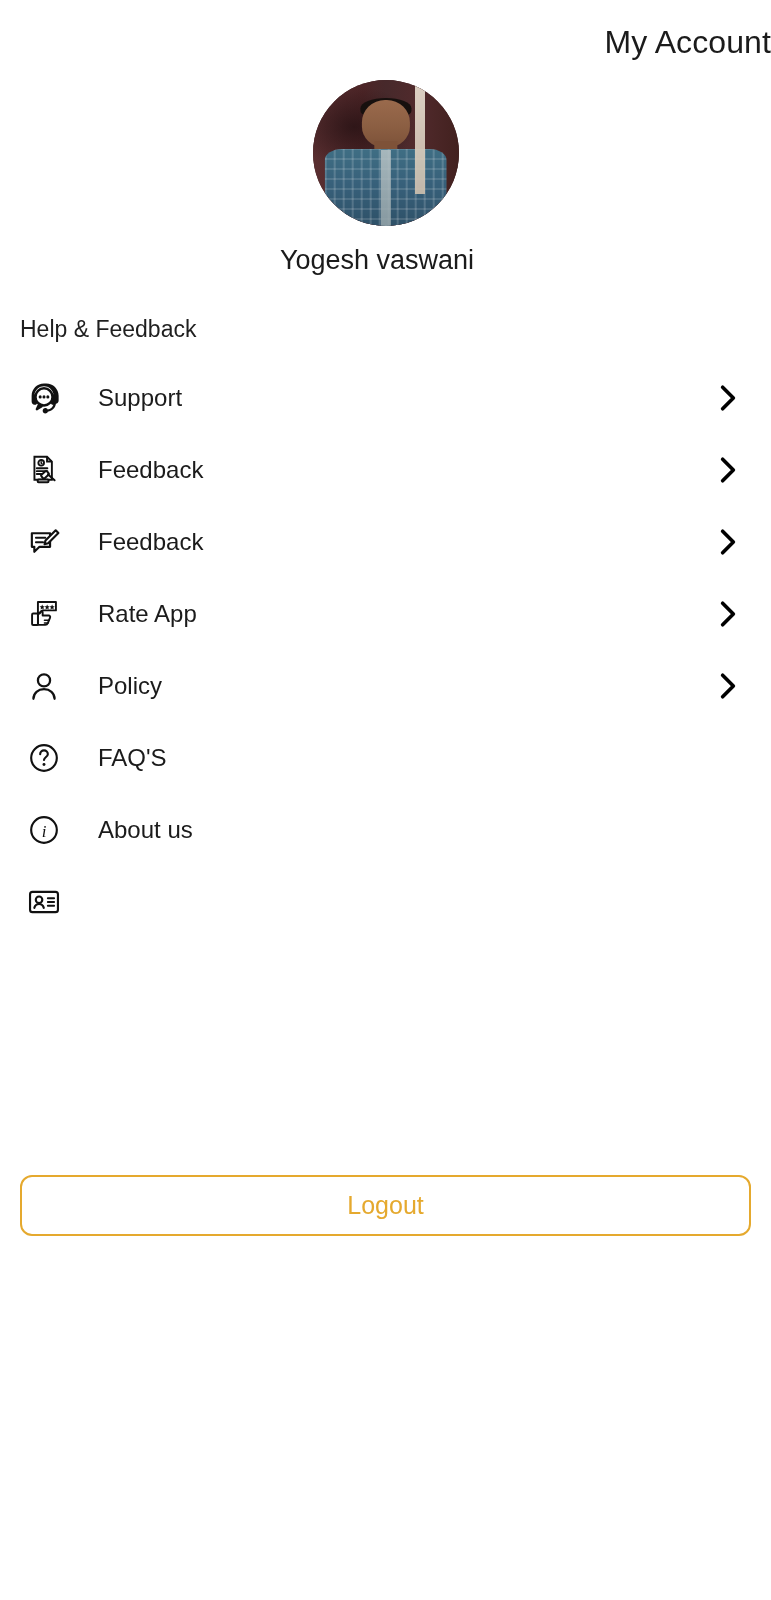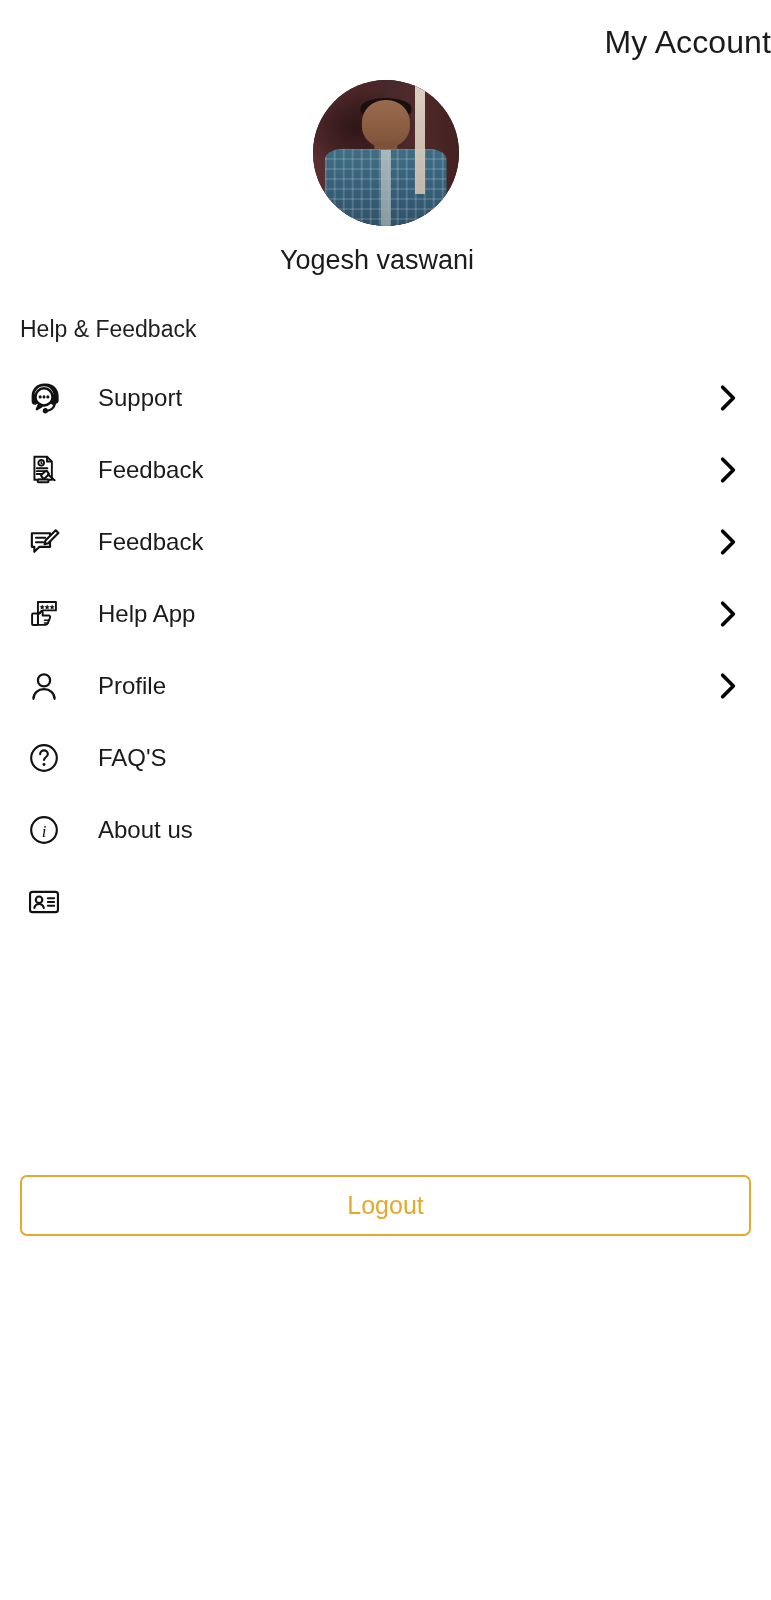--- a/index.html
+++ b/index.html
@@ -127,21 +127,21 @@
     color:#000;
   }
   .row-chevron.hidden { visibility:hidden; }
 
   
   .logout-button {
     position:absolute;
     left:20px; top:1175px;
     width:731px; height:61px;
     border:2px solid #e5a92e;
-    border-radius:7px;
+    border-radius:12px;
     background:#ffffff;
     color:#e5a92e;
     font-family:"Liberation Sans", sans-serif;
     font-size:25px; font-weight:400;
     cursor:pointer;
     display:flex; align-items:center; justify-content:center;
   }
 </style>
 </head>
 <body>
@@ -228,35 +228,35 @@
       <g fill="#111" stroke="none">
         <path d="M14.4 7.5l.7 1.5 1.6.2-1.2 1.1.3 1.6-1.4-.8-1.4.8.3-1.6-1.2-1.1 1.6-.2z"></path>
         <path d="M18.8 7.5l.7 1.5 1.6.2-1.2 1.1.3 1.6-1.4-.8-1.4.8.3-1.6-1.2-1.1 1.6-.2z"></path>
         <path d="M23.2 7.5l.7 1.5 1.6.2-1.2 1.1.3 1.6-1.4-.8-1.4.8.3-1.6-1.2-1.1 1.6-.2z"></path>
       </g>
       <path d="M10.6 16.4c1.4-.4 2.2-1.2 2.6-2.3.3-.9 1.6-.8 1.6.3v3h5.4c1 0 1.6.9 1.2 1.8l-2 5c-.4.9-1.2 1.5-2.2 1.5h-6.6z" fill="#fff"></path>
       <rect x="5.4" y="15.6" width="5.2" height="10.2" rx="1" fill="#fff"></rect>
       <path d="M16.4 21.6h4M16.4 24h3.2" stroke-width="1.4" stroke-linecap="round"></path>
     </svg>
         </span>
-        <span class="row-label">Help App</span>
+        <span class="row-label">Rate App</span>
         <span class="row-chevron">
   <svg width="26" height="30" viewBox="0 0 24 28" fill="none" stroke="currentColor" stroke-width="3.4" stroke-linecap="round" stroke-linejoin="round">
     <path d="M7 4 L17 14 L7 24"></path>
   </svg>
         </span>
       </div>
       <div class="menu-row">
         <span class="row-icon">
     <svg width="36" height="36" viewBox="0 0 32 32" fill="none" stroke="#111" stroke-width="2" stroke-linecap="round">
       <circle cx="16" cy="11" r="5.4"></circle>
       <path d="M6.6 27.4c0-5.2 4.2-8.6 9.4-8.6s9.4 3.4 9.4 8.6"></path>
     </svg>
         </span>
-        <span class="row-label">Profile</span>
+        <span class="row-label">Policy</span>
         <span class="row-chevron">
   <svg width="26" height="30" viewBox="0 0 24 28" fill="none" stroke="currentColor" stroke-width="3.4" stroke-linecap="round" stroke-linejoin="round">
     <path d="M7 4 L17 14 L7 24"></path>
   </svg>
         </span>
       </div>
       <div class="menu-row">
         <span class="row-icon">
     <svg width="36" height="36" viewBox="0 0 32 32" fill="none" stroke="#111" stroke-width="1.9">
       <circle cx="16" cy="16" r="11.4"></circle>

